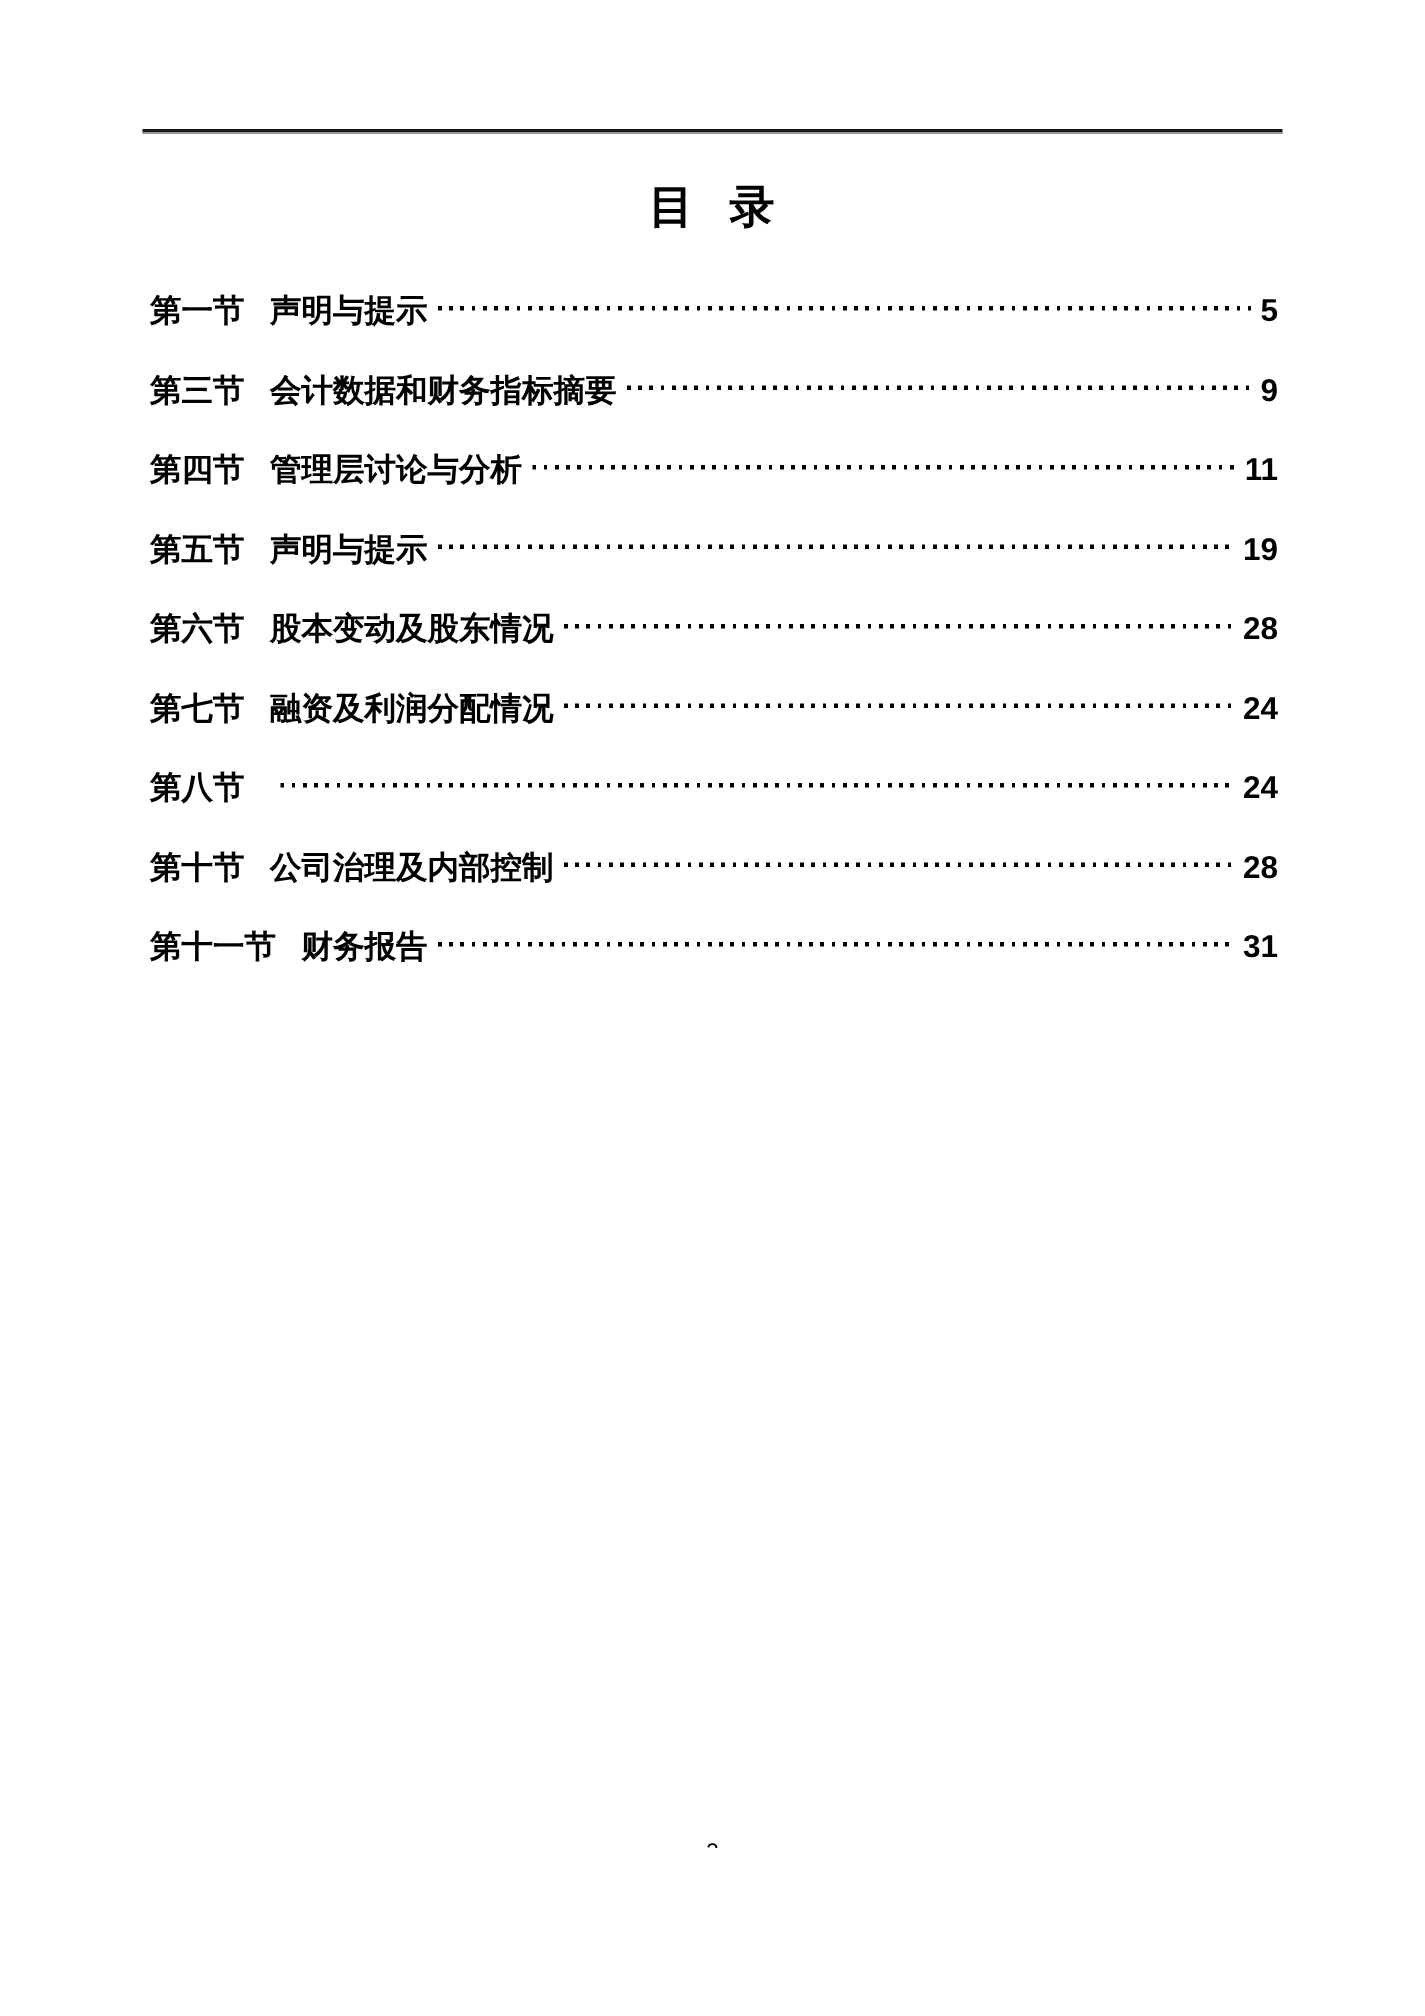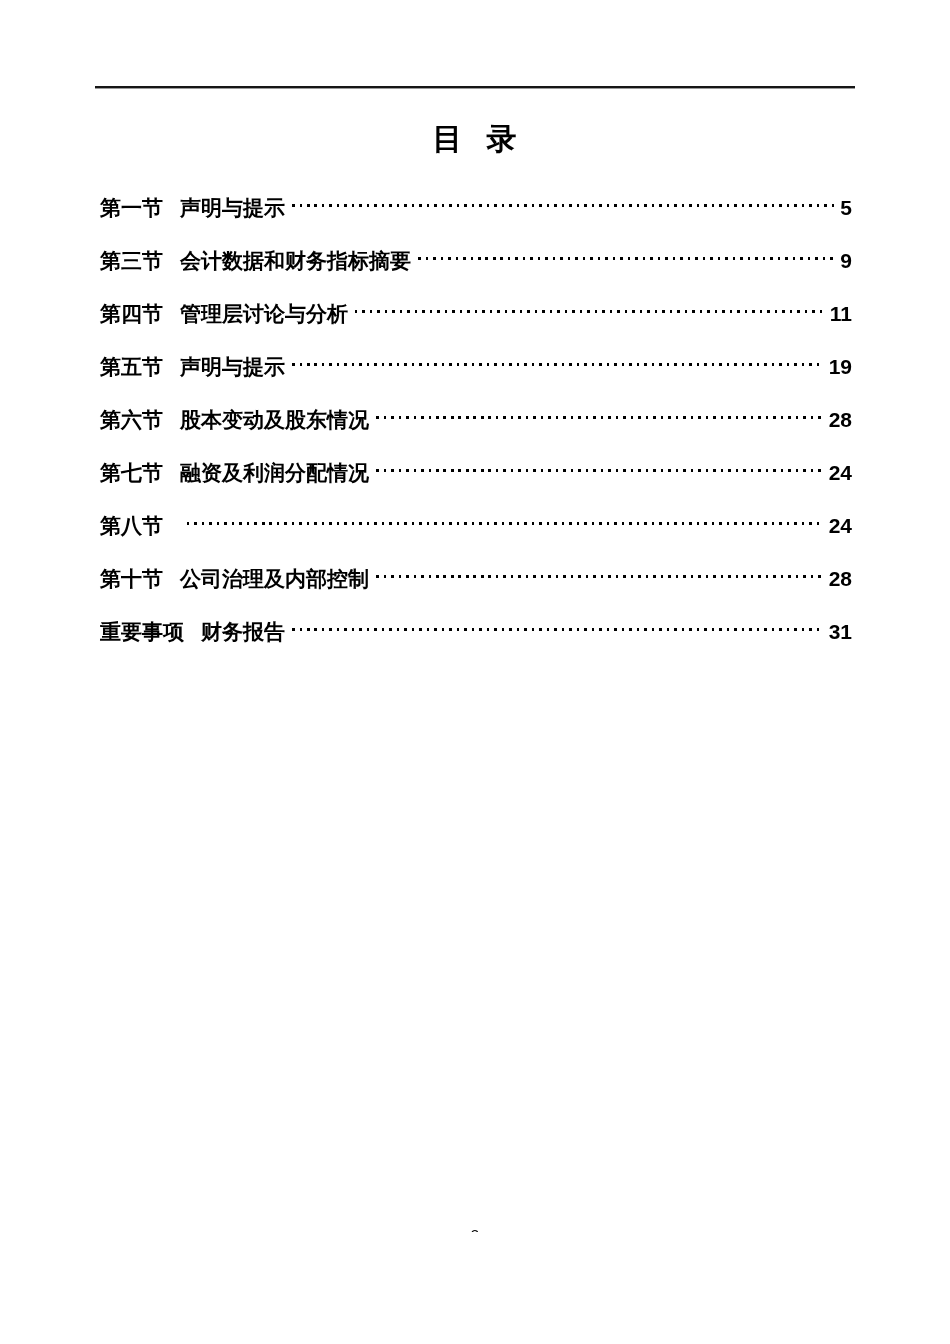--- a/index.html
+++ b/index.html
@@ -145,20 +145,20 @@
 
 
   <div class="toc-row">
     <span class="lbl">第十节</span>
     <span class="ttl">公司治理及内部控制</span>
     <span class="dots"></span>
     <span class="pg">28</span>
   </div>
 
   <div class="toc-row">
-    <span class="lbl">重要事项</span>
+    <span class="lbl">第十一节</span>
     <span class="ttl">财务报告</span>
     <span class="dots"></span>
     <span class="pg">31</span>
   </div>
 </div>
   <div class="footer">3</div>
 </div>
 
 </body></html>

